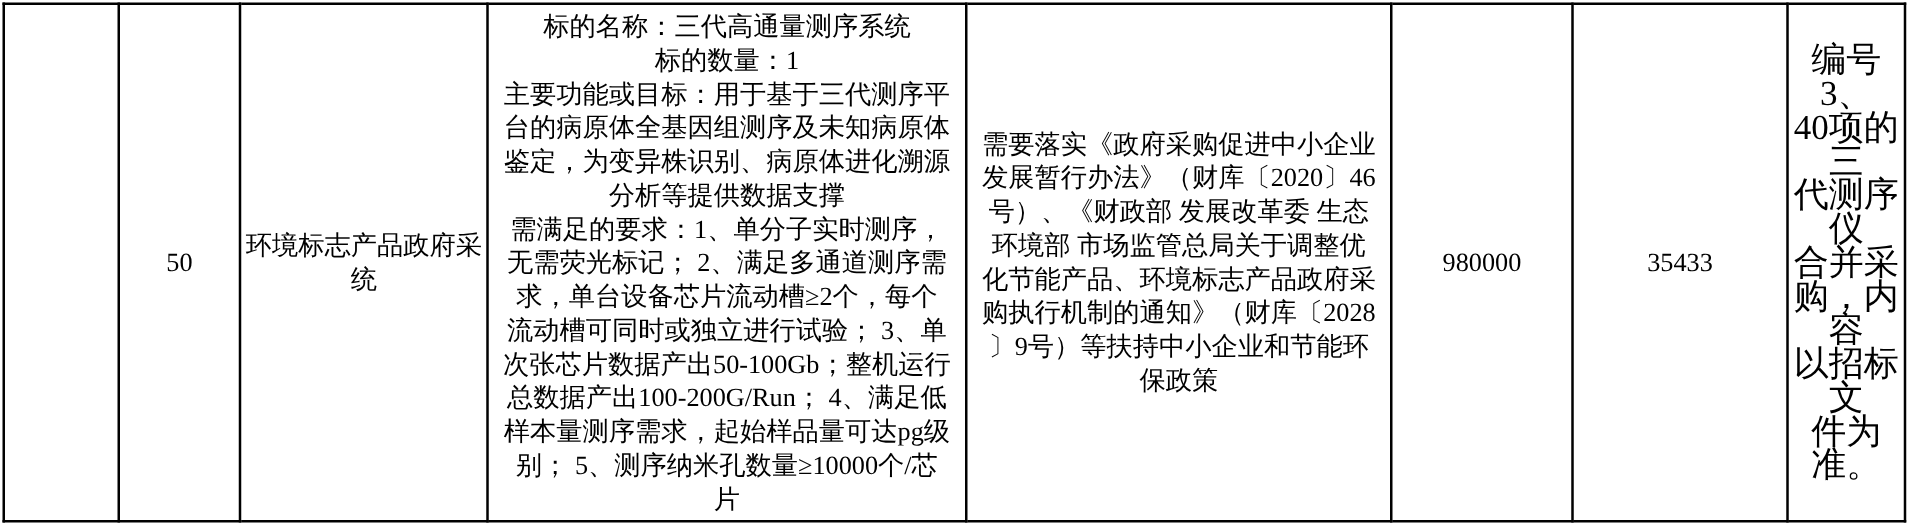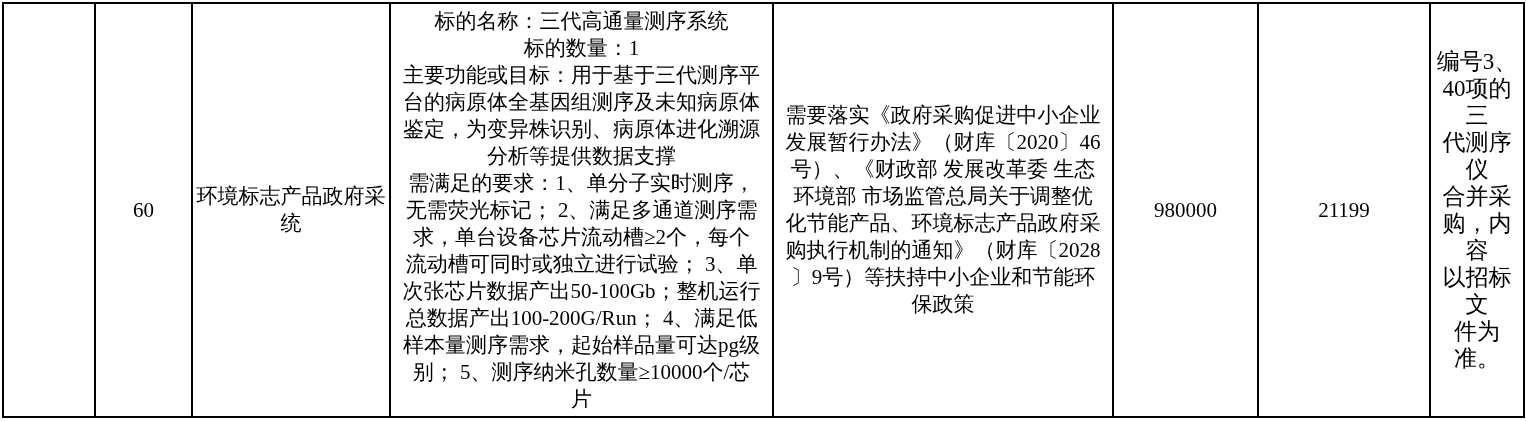--- a/index.html
+++ b/index.html
@@ -33,21 +33,21 @@
     overflow: hidden;
   }
   .cell-text {
     white-space: pre-line;
     text-align: center;
     font-size: 21px;
     line-height: 27px;
     color: #000000;
   }
   td.cell-remark { padding: 0 1px; }
-  td.cell-remark .cell-text { font-size: 23px; line-height: 27px; }
+  td.cell-remark .cell-text { font-size: 28px; line-height: 27px; }
 </style>
 </head>
 <body>
 
 <div class="screen">
   <table class="grid">
     <colgroup>
       <col style="width:92px">
       <col style="width:97px">
       <col style="width:198px">
@@ -56,21 +56,21 @@
       <col style="width:145px">
       <col style="width:172px">
       <col style="width:94px">
     </colgroup>
     <tbody>
       <tr>
         <td>
           <div class="cell-text"></div>
         </td>
         <td>
-          <div class="cell-text">60</div>
+          <div class="cell-text">50</div>
         </td>
         <td>
           <div class="cell-text">环境标志产品政府采
 统</div>
         </td>
         <td>
           <div class="cell-text">标的名称：三代高通量测序系统
 标的数量：1
 主要功能或目标：用于基于三代测序平
 台的病原体全基因组测序及未知病原体
@@ -93,21 +93,21 @@
 环境部 市场监管总局关于调整优
 化节能产品、环境标志产品政府采
 购执行机制的通知》（财库〔2028
 〕9号）等扶持中小企业和节能环
 保政策</div>
         </td>
         <td>
           <div class="cell-text">980000</div>
         </td>
         <td>
-          <div class="cell-text">21199</div>
+          <div class="cell-text">35433</div>
         </td>
         <td class="cell-remark">
           <div class="cell-text">编号3、
 40项的三
 代测序仪
 合并采
 购，内容
 以招标文
 件为准。</div>
         </td>

